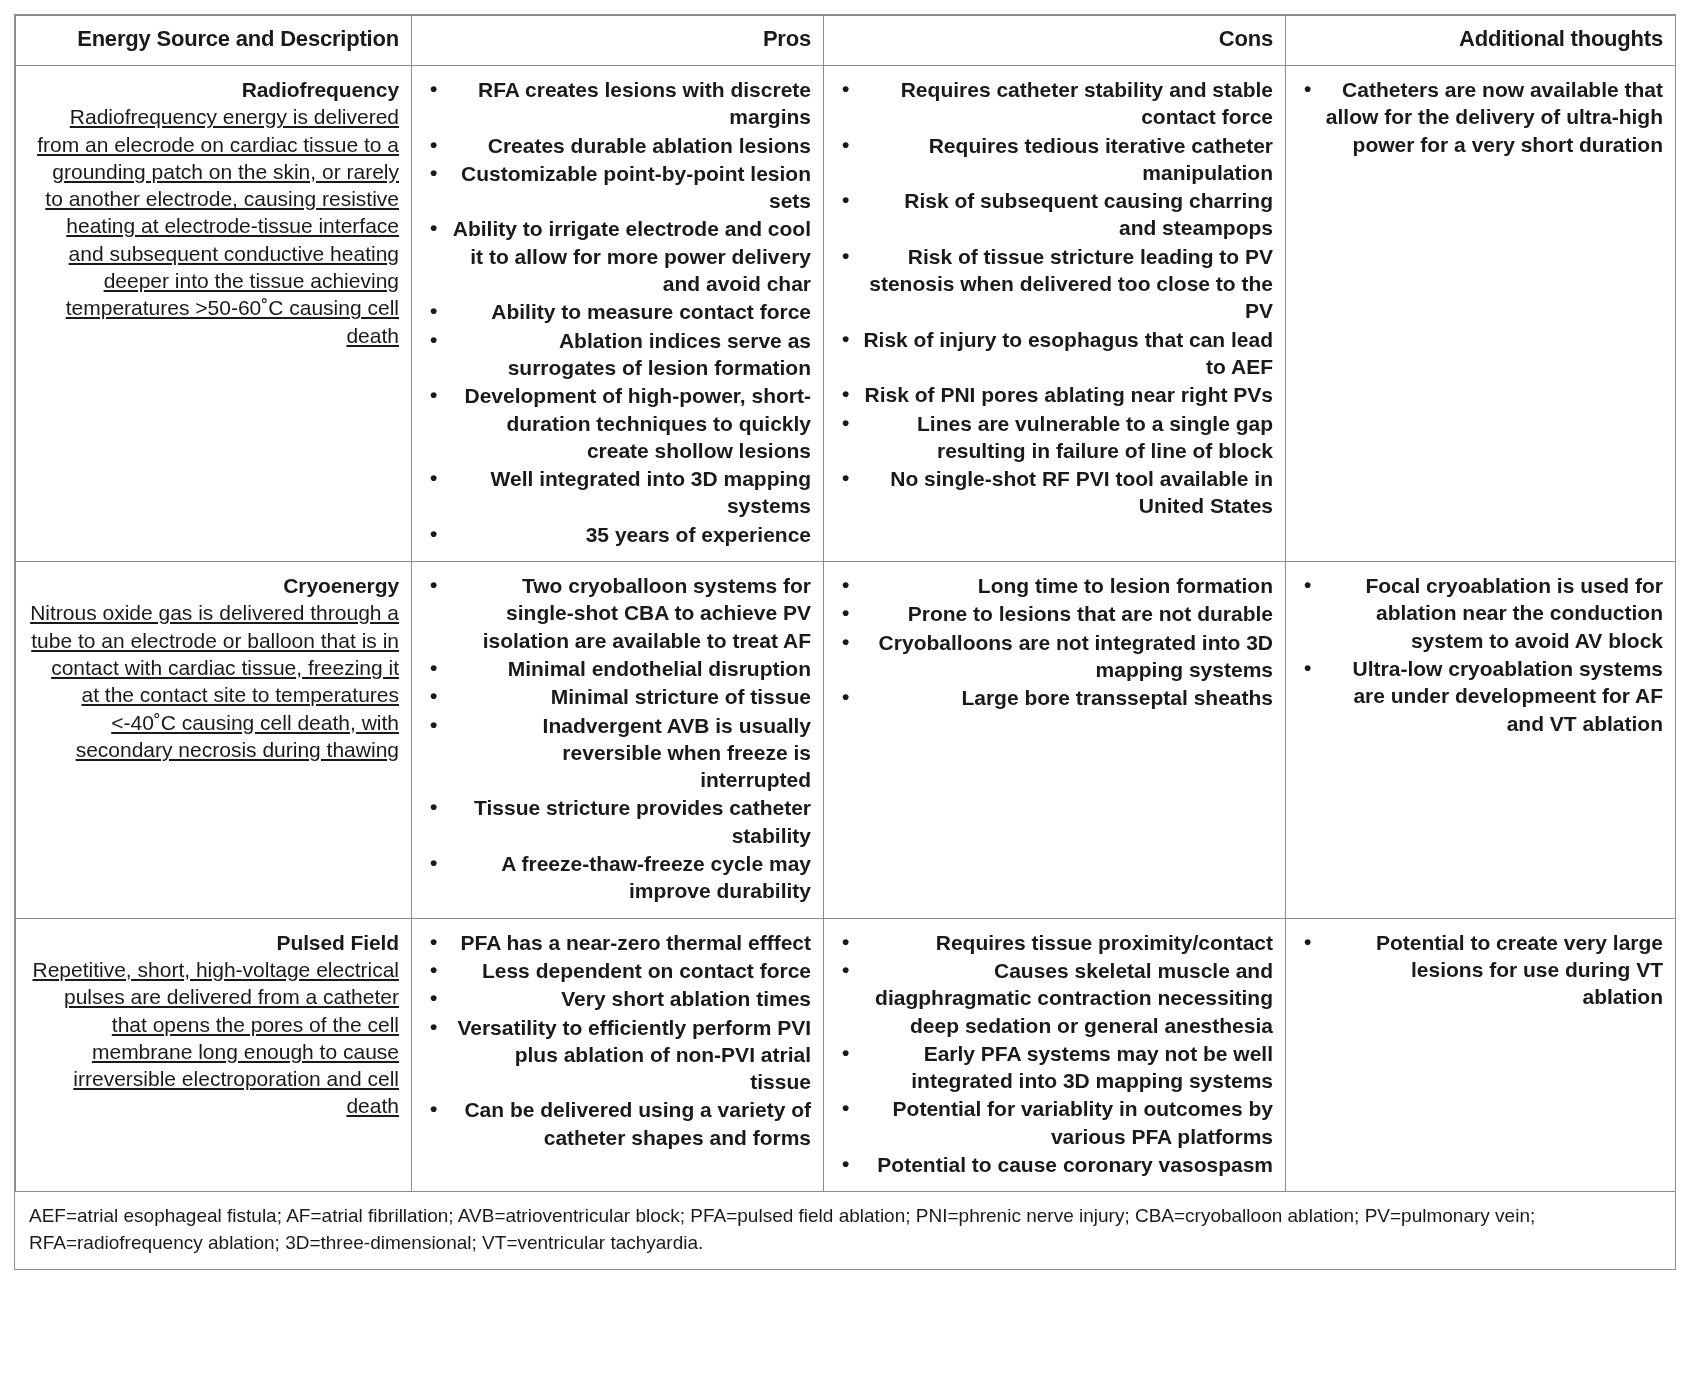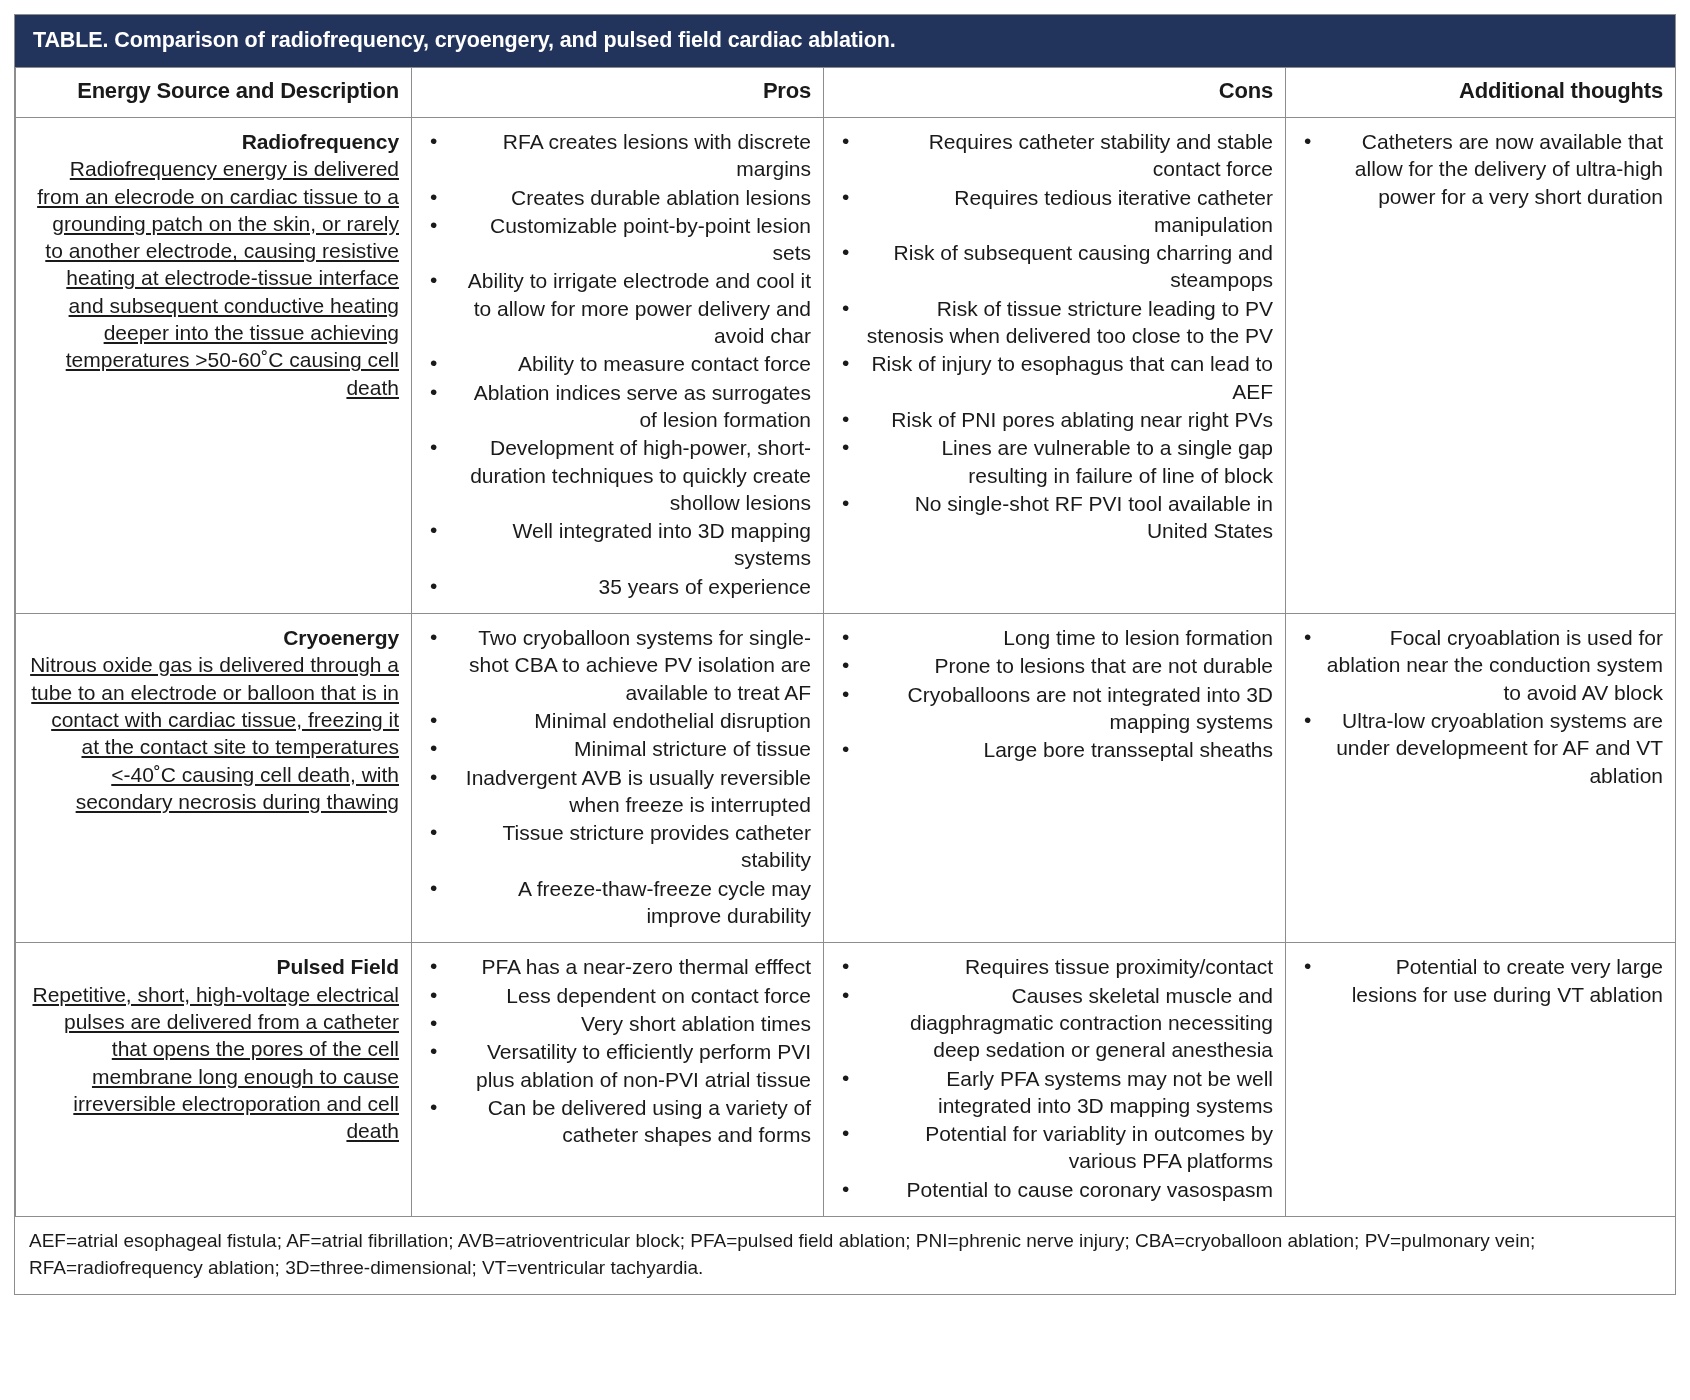--- a/index.html
+++ b/index.html
@@ -71,20 +71,21 @@
   }
   ul.bullets {
     margin: 0;
     padding: 0;
     list-style: none;
   }
   ul.bullets > li {
     position: relative;
     padding-left: 25px;
     margin: 0 0 1px 0;
+    font-weight: bold;
   }
   ul.bullets > li:before {
     content: "\2022";
     position: absolute;
     left: 4px;
     top: -1px;
     font-size: 21px;
     line-height: 1.32;
   }
   .footnote {
@@ -96,21 +97,20 @@
     box-sizing: border-box;
     width: 1662px;
   }
 </style>
 </head>
 <body>
 
 <div class="page">
   <div class="table-wrap">
 
-    <div class="title-bar">TABLE. Comparison of radiofrequency, cryoengery, and pulsed field cardiac ablation.</div>
 
     <table class="main">
       <colgroup>
         <col class="c1">
           <col class="c2">
           <col class="c3">
           <col class="c4">
       </colgroup>
       <thead>
         <tr>

